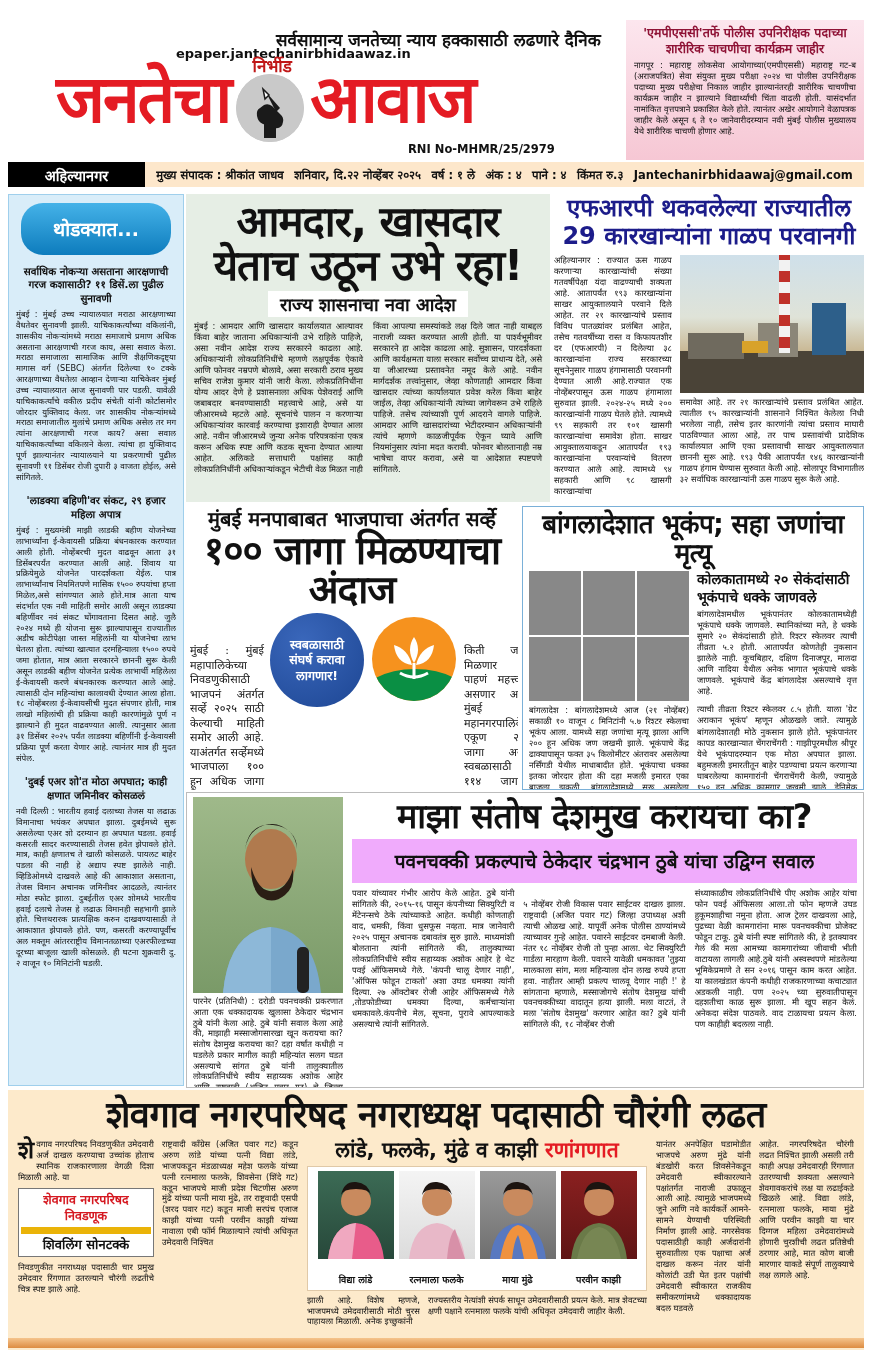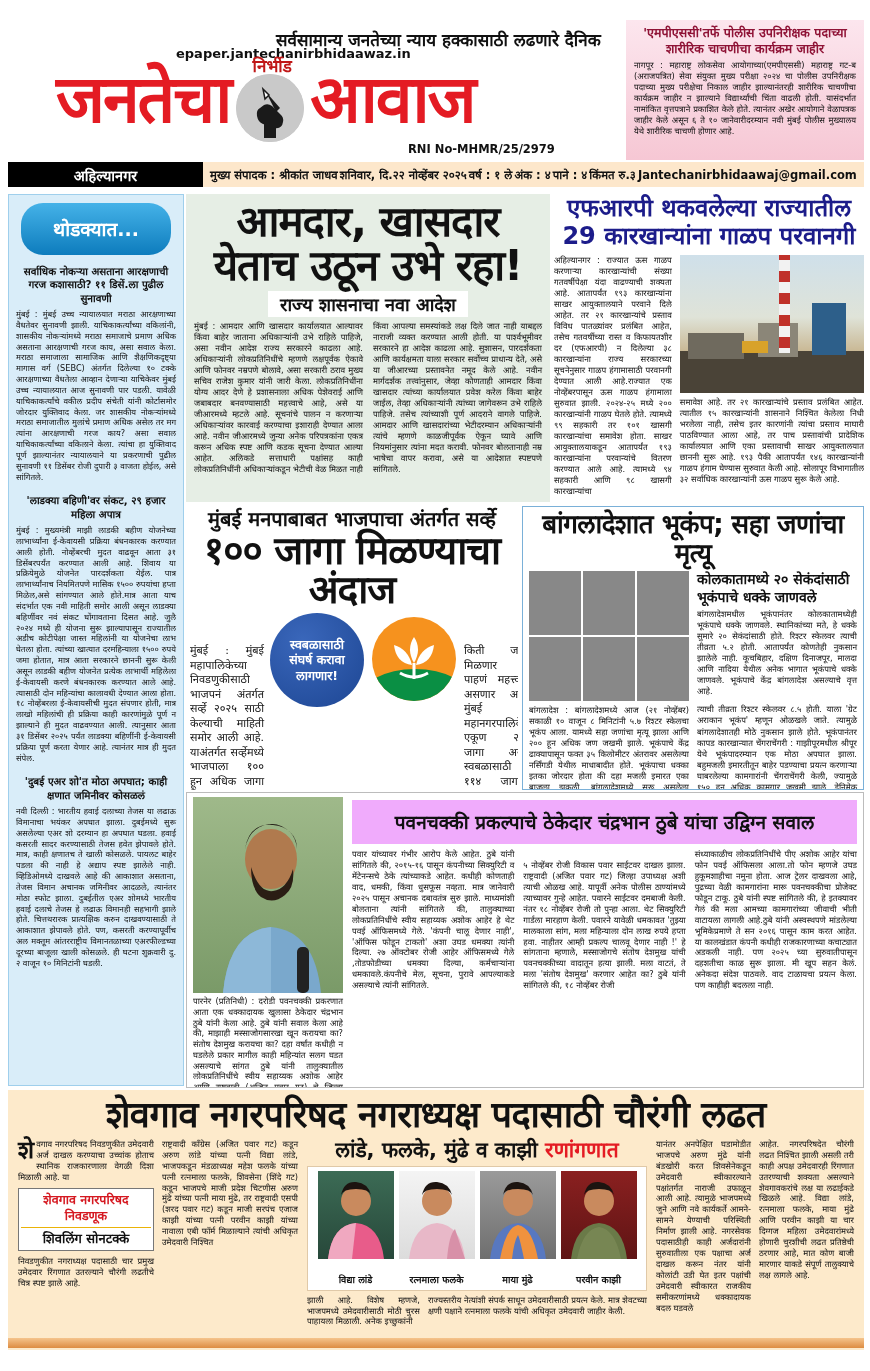--- a/index.html
+++ b/index.html
@@ -28,21 +28,21 @@
 
   
   #mpsc { left:626px; top:20px; width:238px; height:140px; padding:5px 8px;
           background:linear-gradient(#fce6ee,#f6c7d4); overflow:hidden; }
   #mpsc .t { color:#8f1336; font-weight:bold; font-size:12.5px; line-height:1.3; text-align:center; margin-bottom:2px; }
   #mpsc .b { font-size:8.3px; line-height:1.34; }
 
   
   #infobar { left:8px; top:162px; width:856px; height:25px; background:#fde7cb;
              display:flex; align-items:stretch; }
-  .loc-box { background:#000; color:#fff; width:195px; display:flex; align-items:center;
+  .loc-box { background:#000; color:#fff; width:137px; display:flex; align-items:center;
              justify-content:center; font-weight:bold; font-size:14.5px; }
   .info-items { flex:1; display:flex; align-items:center; justify-content:space-around;
                 font-weight:bold; font-size:11.5px; padding:8px 6px; }
 
   
   #briefs { left:8px; top:194px; width:176px; height:892px; background:#d9edf9;
             border:1px solid #9fcfec; padding:6px 7px; overflow:hidden; }
   .briefs-header { width:150px; height:52px; margin:2px auto 10px; border-radius:22px;
                    background:linear-gradient(#45b2e8,#0d7cbd); color:#fff; font-weight:bold;
                    font-size:19px; display:flex; align-items:center; justify-content:center; }
@@ -122,21 +122,21 @@
 
   
   #shev { left:8px; top:1090px; width:856px; height:260px; background:#fdeacb;
           padding:4px 10px 0; overflow:hidden; }
   #shev h2 { margin:2px 0 5px; font-size:36px; font-weight:900; text-align:center; line-height:1.05; letter-spacing:-0.5px; }
   .shev-grid { display:grid; grid-template-columns:280px 340px 1fr; gap:9px; }
   .shev-left { display:flex; gap:8px; }
   .shev-left .col { width:50%; font-size:8.3px; line-height:1.32; }
   .dropcap { float:left; font-size:24px; font-weight:900; line-height:22px; padding-right:2px; }
   .shev-box { border:1px solid #777; background:#fff; text-align:center; padding:3px 2px; margin:5px 0; }
-  .shev-box .l1 { color:#d51921; font-weight:bold; font-size:12.5px; border-bottom:1px solid #eab308; padding-bottom:2px; }
+  .shev-box .l1 { color:#d51921; font-weight:bold; font-size:12.5px; border-bottom:7px solid #eab308; padding-bottom:2px; }
   .shev-box .l2 { font-weight:bold; font-size:13px; padding-top:2px; }
   .shev-sub { text-align:center; font-weight:900; font-size:21px; line-height:1.1; margin-bottom:4px; }
   .shev-sub .hl { color:#e41b23; }
   .photo-panel { background:#fff; border:1px solid #e0c9a8; padding:4px; display:flex; gap:5px; justify-content:center; }
   .cand { width:76px; }
   .cand .ph { width:76px; height:88px; overflow:hidden; position:relative; }
   .cand .cap { font-size:9.5px; font-weight:bold; text-align:center; margin-top:14px; }
   .shev-below { display:flex; gap:8px; margin-top:4px; }
   .shev-below p { font-size:8.3px; line-height:1.3; }
   .shev-right { display:flex; gap:8px; }
@@ -286,20 +286,21 @@
             <path d="M52 52 q4 -26 28 -24 q22 2 24 24 q0 -10 -6 -16 q-12 -12 -26 -8 q-16 4 -20 24z" fill="#1c1410"></path>
             <path d="M58 70 q8 26 22 24 q14 -2 20 -22 q2 18 -8 26 q-12 10 -24 2 q-10 -8 -10 -30z" fill="#2a1d14"></path>
             <path d="M30 196 q6 -62 48 -66 q44 4 50 66 z" fill="#7aa8cc"></path>
             <path d="M30 196 q6 -62 48 -66 l0 66 z" fill="#8db8d8"></path>
             <rect x="104" y="150" width="12" height="46" rx="5" fill="#222"></rect>
           </svg>
         </div>
         <p class="desh-left-text jtext">पारनेर (प्रतिनिधी) : दरोडी पवनचक्की प्रकरणात आता एक धक्कादायक खुलासा ठेकेदार चंद्रभान ठुबे यांनी केला आहे. ठुबे यांनी सवाल केला आहे की, माझाही मस्साजोगसारखा खून करायचा का? संतोष देशमुख करायचा का? दहा वर्षांत कधीही न घडलेले प्रकार मागील काही महिन्यांत सलग घडत असल्याचे सांगत ठुबे यांनी तालुक्यातील लोकप्रतिनिधींचे स्वीय सहाय्यक अशोक आहेर आणि राष्ट्रवादी (अजित पवार गट) चे जिल्हा उपाध्यक्ष विकास</p>
       </div>
       <div>
+        <h2>माझा संतोष देशमुख करायचा का?</h2>
         <div class="desh-sub">पवनचक्की प्रकल्पाचे ठेकेदार चंद्रभान ठुबे यांचा उद्विग्न सवाल</div>
         <div class="desh-cols">
           <p class="jtext">पवार यांच्यावर गंभीर आरोप केले आहेत. ठुबे यांनी सांगितले की, २०१५-१६ पासून कंपनीच्या सिक्युरिटी व मेंटेनन्सचे ठेके त्यांच्याकडे आहेत. कधीही कोणताही वाद, धमकी, किंवा धुसफूस नव्हता. मात्र जानेवारी २०२५ पासून अचानक दबावतंत्र सुरु झाले. माध्यमांशी बोलताना त्यांनी सांगितले की, तालुक्याच्या लोकप्रतिनिधींचे स्वीय सहाय्यक अशोक आहेर हे थेट पवई ऑफिसमध्ये गेले. 'कंपनी चालू देणार नाही', 'ऑफिस फोडून टाकतो' अशा उघड धमक्या त्यांनी दिल्या. २७ ऑक्टोबर रोजी आहेर ऑफिसमध्ये गेले ,तोडफोडीच्या धमक्या दिल्या, कर्मचाऱ्यांना धमकावले.कंपनीचे मेल, सूचना, पुरावे आपल्याकडे असल्याचे त्यांनी सांगितले.</p>
           <p class="jtext">५ नोव्हेंबर रोजी विकास पवार साईटवर दाखल झाला. राष्ट्रवादी (अजित पवार गट) जिल्हा उपाध्यक्ष अशी त्याची ओळख आहे. यापूर्वी अनेक पोलीस ठाण्यांमध्ये त्याच्यावर गुन्हे आहेत. पवारने साईटवर दमबाजी केली. नंतर १८ नोव्हेंबर रोजी तो पुन्हा आला. थेट सिक्युरिटी गार्डला मारहाण केली. पवारने यावेळी धमकावत 'तुझ्या मालकाला सांग, मला महिन्याला दोन लाख रुपये हप्ता हवा. नाहीतर आम्ही प्रकल्प चालवू देणार नाही !' हे सांगताना म्हणाले, मस्साजोगचे संतोष देशमुख यांची पवनचक्कीच्या वादातून हत्या झाली. मला वाटतं, ते मला 'संतोष देशमुख' करणार आहेत का? ठुबे यांनी सांगितले की, १८ नोव्हेंबर रोजी</p>
           <p class="jtext">संध्याकाळीच लोकप्रतिनिधींचे पीए अशोक आहेर यांचा फोन पवई ऑफिसला आला.तो फोन म्हणजे उघड हुकूमशाहीचा नमुना होता. आज ट्रेलर दाखवला आहे, पुढच्या वेळी कामगारांना मारू पवनचक्कीचा प्रोजेक्ट फोडून टाकू. ठुबे यांनी स्पष्ट सांगितले की, हे इतक्यावर गेलं की मला आमच्या कामगारांच्या जीवाची भीती वाटायला लागली आहे.ठुबे यांनी अस्वस्थपणे मांडलेल्या भूमिकेप्रमाणे ते सन २०१६ पासून काम करत आहेत. या कालखंडात कंपनी कधीही राजकारणाच्या कचाट्यात अडकली नाही. पण २०२५ च्या सुरुवातीपासून दहशतीचा काळ सुरू झाला. मी खूप सहन केलं. अनेकदा संदेश पाठवले. वाद टाळायचा प्रयत्न केला. पण काहीही बदलला नाही.</p>
         </div>
       </div>
     </div>
   </div>
 

